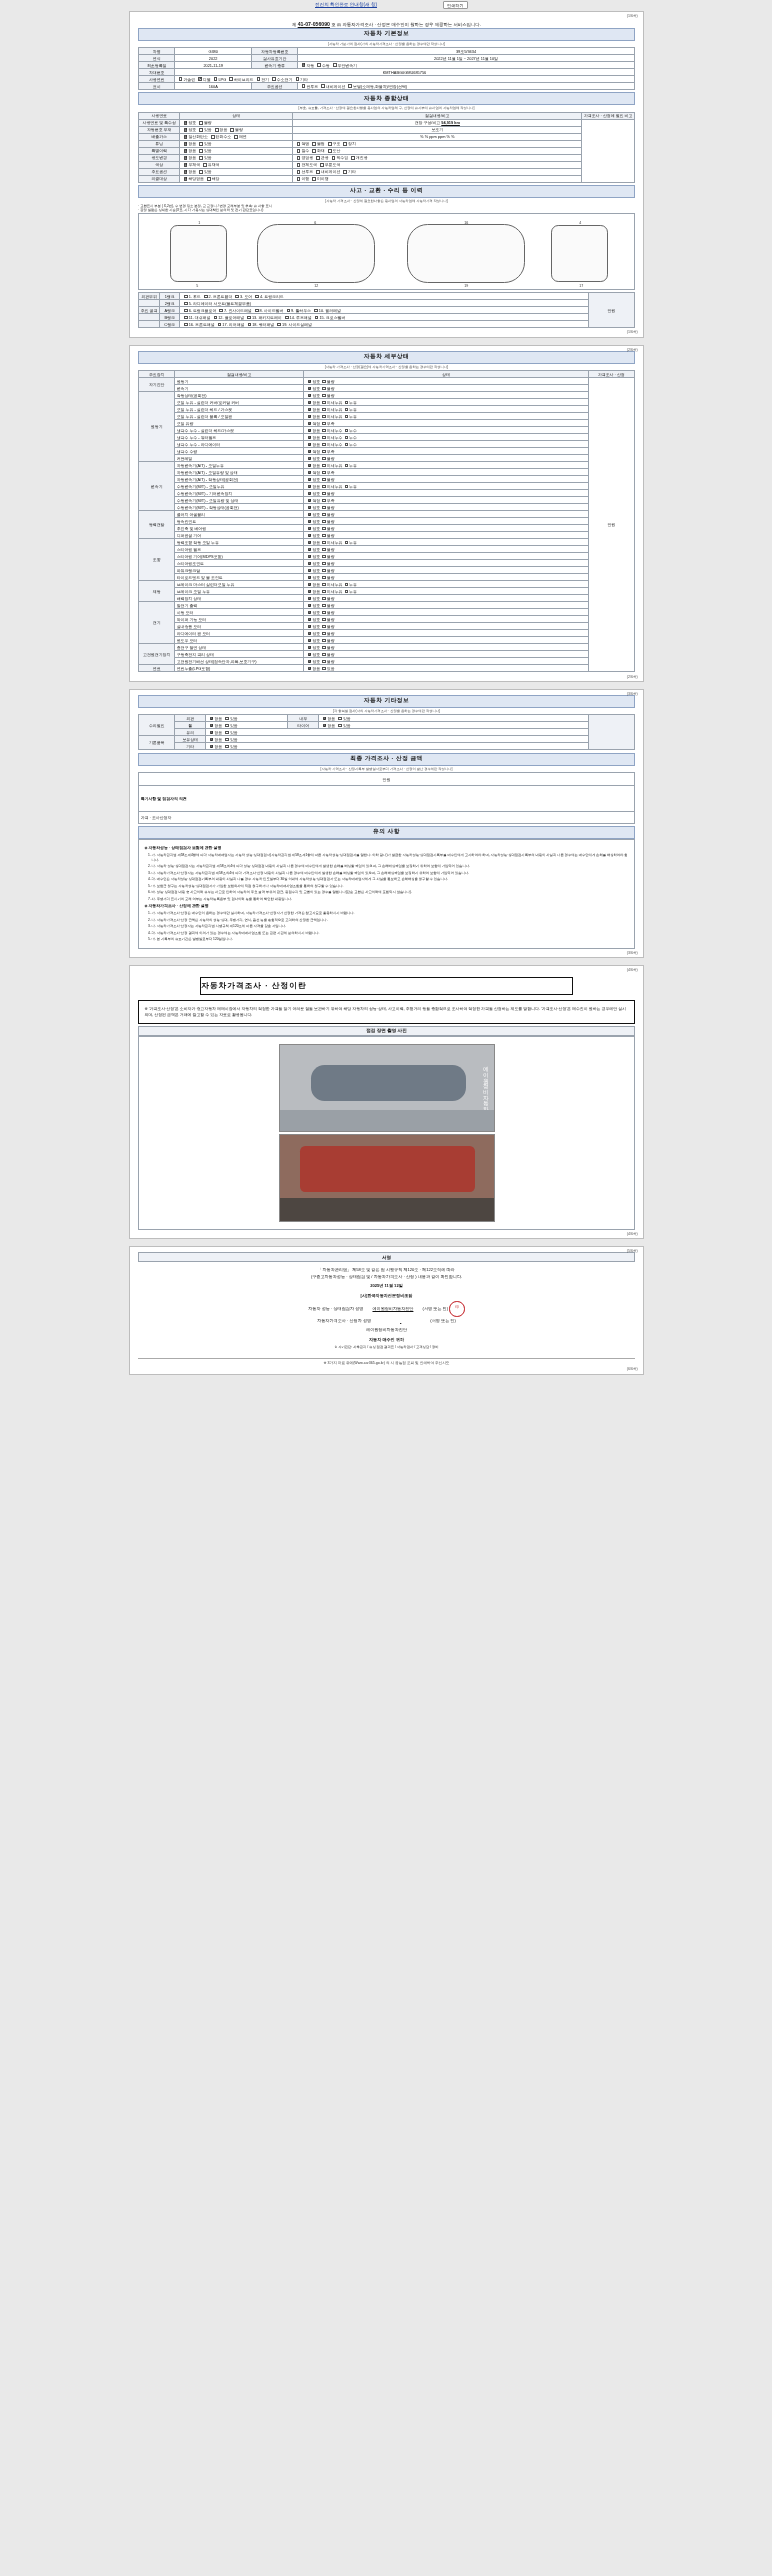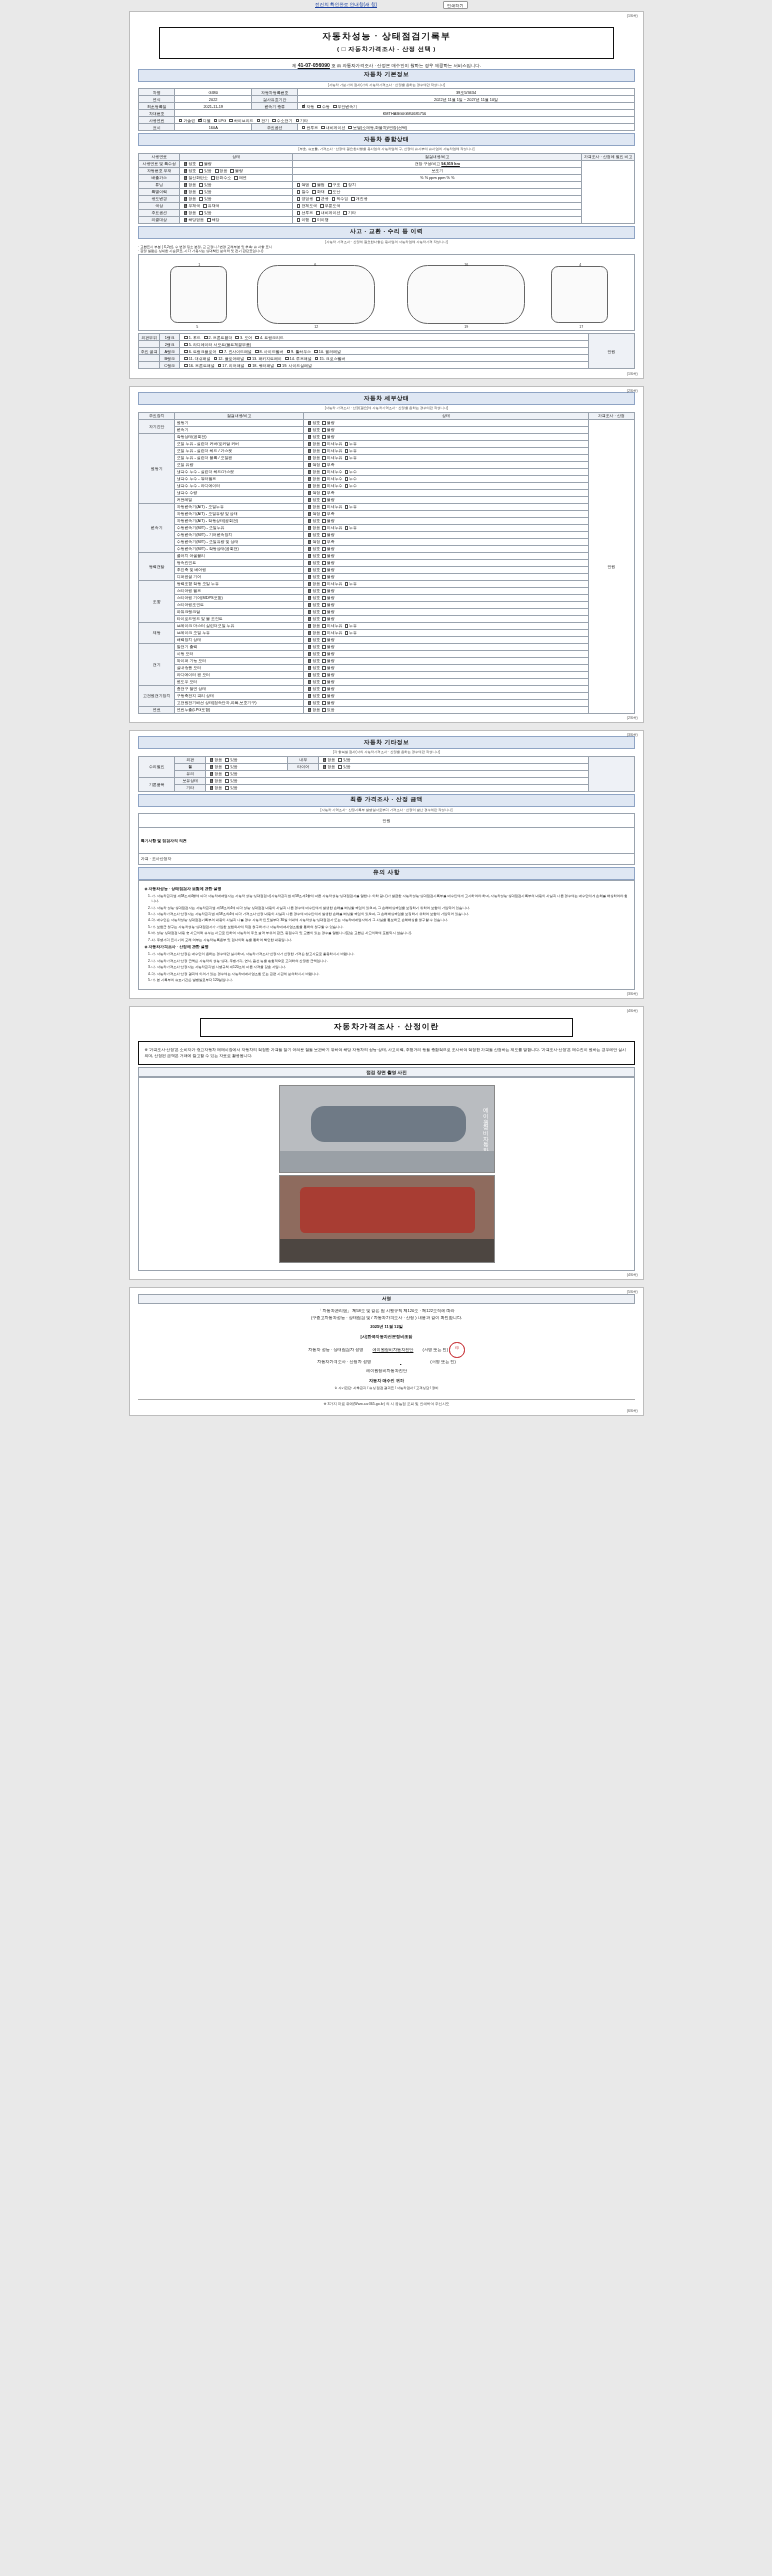--- a/index.html
+++ b/index.html
@@ -45,21 +45,21 @@
   .cb { display:inline-block; width:3.6px; height:3.6px; border:0.5px solid #555; margin:0 1px 0 2.1px; vertical-align:-0.5px; background:#fff; }
   .cb.on { background:#333; box-shadow:inset 0 0 0 0.5px #fff; position:relative; }
   .cb.on:after { content:"✔"; position:absolute; left:-0.5px; top:-2.1px; font-size:4.1px; color:#000; }
   .cb.on { background:#fff; }
   .u { text-decoration:underline; }
 
   .diagram { border:0.5px solid #9aa3ae; height:77px; position:relative; background:#fff; margin-top:1px; }
   .car { position:absolute; border:0.5px solid #666; border-radius:7.2px; background:#fafafa; }
   .num { position:absolute; font-size:3.6px; color:#333; }
 
-  .title-box2 { border:1px solid #111; text-align:center; padding:3.1px 0; margin:6.2px 62px 4.1px 62px; font-size:7.7px; font-weight:bold; letter-spacing:1px;}
+  .title-box2 { border:1px solid #111; text-align:left; padding:3.1px 0; margin:6.2px 62px 4.1px 62px; font-size:7.7px; font-weight:bold; letter-spacing:1px;}
   .notice-box { border:0.5px solid #9aa3ae; padding:4.1px 5.2px; font-size:3.9px; line-height:1.55; }
   .notice-box p { margin:1px 0; }
   .photo-wrap { border:0.5px solid #9aa3ae; padding:4.1px; text-align:center; }
   .photo { width:216px; height:88px; margin:2.6px auto; background:#b9bcc0; border:0.5px solid #888; position:relative; overflow:hidden; }
   .photo.p2 { background:#8e6b5e; }
   .sign-area { text-align:center; font-size:4.1px; line-height:1.8; padding:3.1px 0; }
   .stamp { display:inline-block; width:15.5px; height:15.5px; border:1px solid #c0141b; border-radius:50%; color:#c0141b; font-size:3.6px; line-height:4.6px; padding-top:2.6px; vertical-align:middle; }
   .foot { text-align:center; font-size:3.6px; color:#333; border-top:0.5px solid #aaa; margin-top:4.1px; padding-top:2.1px; }
   .small { font-size:3.3px; }
   .mt4 { margin-top:2.1px; }
@@ -71,24 +71,20 @@
 <body>
 
 <div class="topbar">
   <span class="link">전건의 확인완료 안내창(새 창)</span>
   <span class="btn">인쇄하기</span>
 </div>
 
 <div class="sheet">
   <div class="pg">(1/6쪽)</div>
 
-  <div class="doc-title">
-    <div class="t1">자동차성능 · 상태점검기록부</div>
-    <div class="t2">( □ 자동차가격조사 · 산정 선택 )</div>
-  </div>
   <div class="doc-no">
     <span>제</span>
     <b class="u">41-07-056090</b>
     <span>호</span>
     <span>㈜ 자동차가격조사 · 산정은 매수인이 원하는 경우 제공하는 서비스입니다.</span>
   </div>
 
   <div class="sec-head">자동차 기본정보</div>
   <div class="sec-note">[자동차 가문가의 점사(가의 자동차가격조사 · 산정을 원하는 경우에만 작성니다]</div>
   <table class="g">

